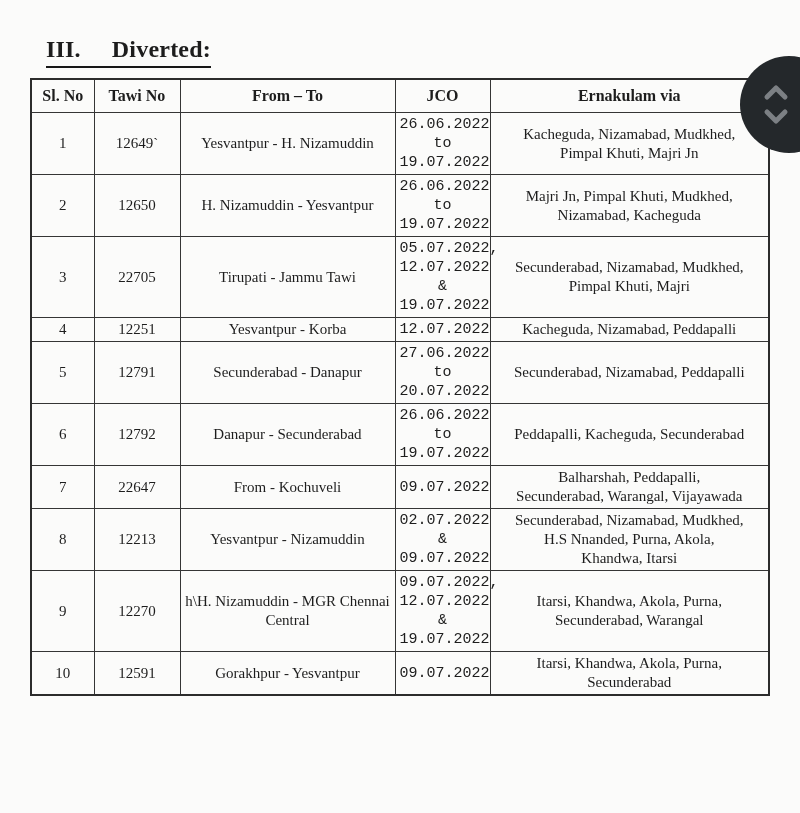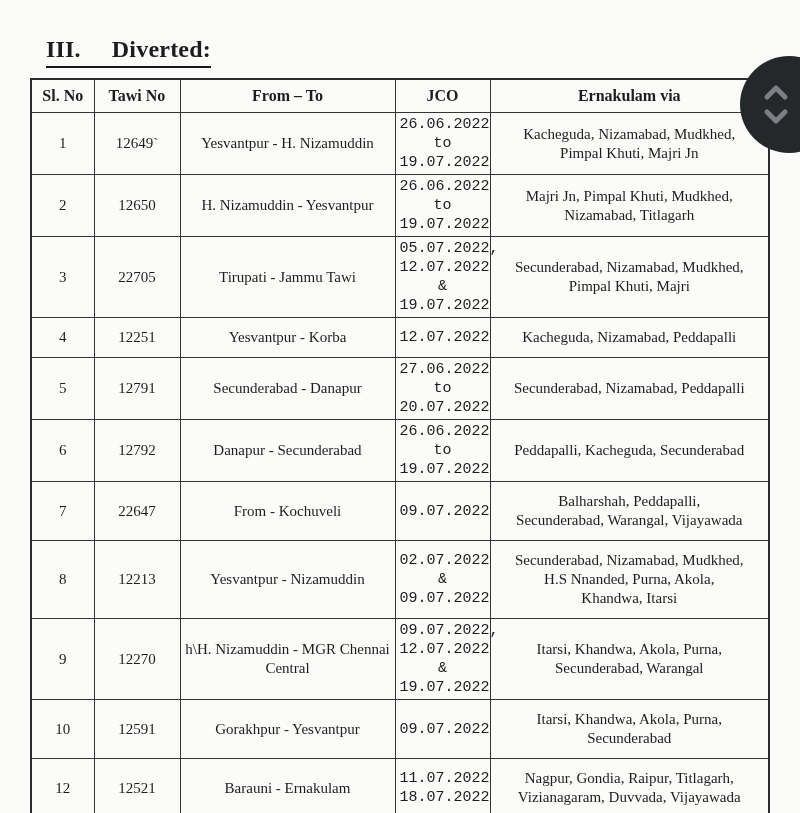--- a/index.html
+++ b/index.html
@@ -59,21 +59,21 @@
     text-align: center;
     vertical-align: middle;
   }
   td.jco-cell {
     white-space: pre-line;
     font-family: Liberation Mono, monospace;
   }
   td.via-cell .via-inner {
     display: block;
     max-width: 232px;
-    margin: 8px auto;
+    margin: 0 auto;
   }
   col.c-sl   { width: 63px; }
   col.c-train{ width: 86px; }
   col.c-fromto { width: 215px; }
   col.c-jco  { width: 95px; }
   col.c-via  { width: 279px; }
   .scroll-widget {
     position: absolute;
     left: 740px;
     top: 56px;
@@ -138,21 +138,21 @@
           </td>
         </tr>
         <tr>
           <td>2</td>
           <td>12650</td>
           <td>H. Nizamuddin - Yesvantpur</td>
           <td class="jco-cell">26.06.2022
 to
 19.07.2022</td>
           <td class="via-cell">
-            <span class="via-inner">Majri Jn, Pimpal Khuti, Mudkhed, Nizamabad, Titlagarh</span>
+            <span class="via-inner">Majri Jn, Pimpal Khuti, Mudkhed, Nizamabad, Kacheguda</span>
           </td>
         </tr>
         <tr>
           <td>3</td>
           <td>22705</td>
           <td>Tirupati - Jammu Tawi</td>
           <td class="jco-cell">05.07.2022,
 12.07.2022
 &amp;
 19.07.2022</td>
@@ -223,30 +223,20 @@
             <span class="via-inner">Itarsi, Khandwa, Akola, Purna, Secunderabad, Warangal</span>
           </td>
         </tr>
         <tr>
           <td>10</td>
           <td>12591</td>
           <td>Gorakhpur - Yesvantpur</td>
           <td class="jco-cell">09.07.2022</td>
           <td class="via-cell">
             <span class="via-inner">Itarsi, Khandwa, Akola, Purna, Secunderabad</span>
-          </td>
-        </tr>
-        <tr>
-          <td>12</td>
-          <td>12521</td>
-          <td>Barauni - Ernakulam</td>
-          <td class="jco-cell">11.07.2022
-18.07.2022</td>
-          <td class="via-cell">
-            <span class="via-inner">Nagpur, Gondia, Raipur, Titlagarh, Vizianagaram, Duvvada, Vijayawada</span>
           </td>
         </tr>
       </tbody>
   </table>
 
 </div>
 
 <div class="scroll-widget" style="background: rgb(36, 40, 43);">
   <div class="chev-btn">
     <svg width="26" height="17" viewBox="0 0 26 17">

